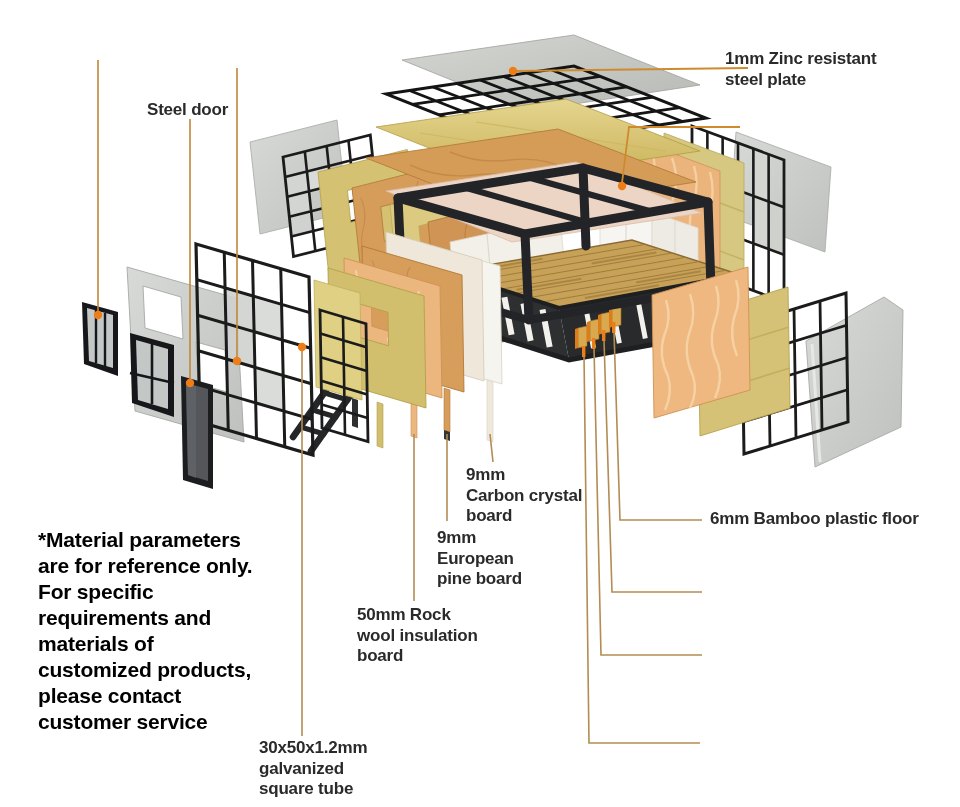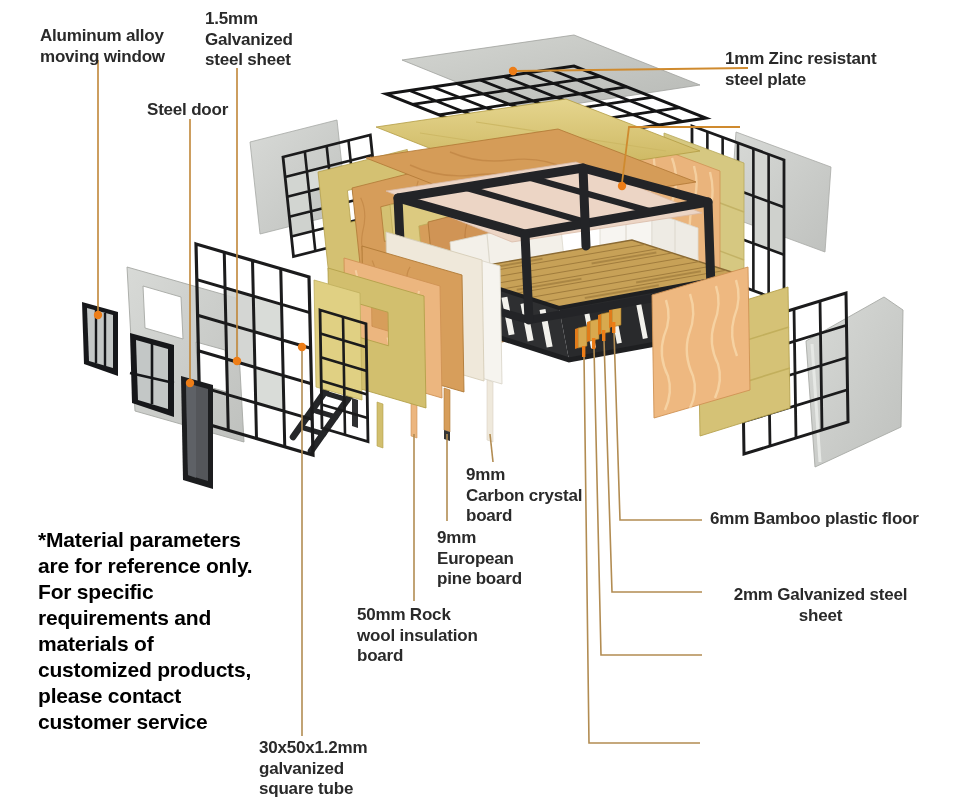--- a/index.html
+++ b/index.html
@@ -272,40 +272,33 @@
       <circle cx="622" cy="186" r="4.2"></circle>
       <circle cx="302" cy="347" r="4.2"></circle>
       <rect x="612" y="322" width="3.4" height="11"></rect>
       <rect x="602" y="330" width="3.4" height="11"></rect>
       <rect x="592" y="338" width="3.4" height="11"></rect>
       <rect x="582" y="346" width="3.4" height="11"></rect>
     </g>
   </g>
 </svg>
 
-<div class="callout" style="left:40px;top:26px">Aluminum alloy
-moving window</div>
-<div class="callout" style="left:205px;top:9px">1.5mm
-Galvanized
-steel sheet</div>
 <div class="callout" style="left:147px;top:100px">Steel door</div>
 <div class="callout" style="left:725px;top:49px">1mm Zinc resistant
 steel plate</div>
 <div class="callout" style="left:466px;top:465px">9mm
 Carbon crystal
 board</div>
 <div class="callout" style="left:437px;top:528px">9mm
 European
 pine board</div>
 <div class="callout" style="left:357px;top:605px">50mm Rock
 wool insulation
 board</div>
 <div class="callout" style="left:710px;top:509px">6mm Bamboo plastic floor</div>
-<div class="callout center" style="left:728px;top:585px;width:185px">2mm Galvanized steel
-sheet</div>
 <div class="callout" style="left:259px;top:738px">30x50x1.2mm
 galvanized
 square tube</div>
 <div class="note" style="left:38px;top:527px;width:250px">*Material parameters
 are for reference only.
 For specific
 requirements and
 materials of
 customized products,
 please contact

